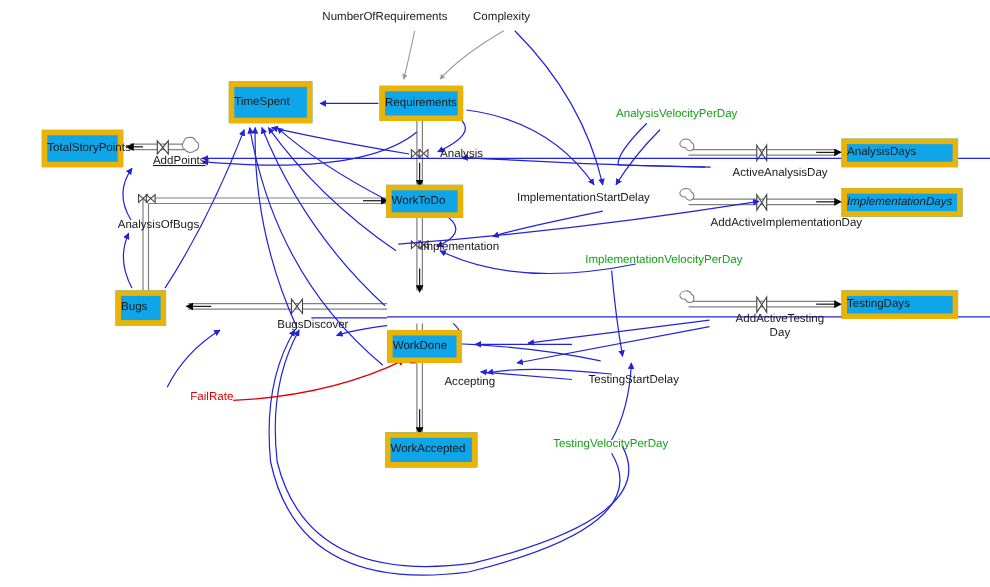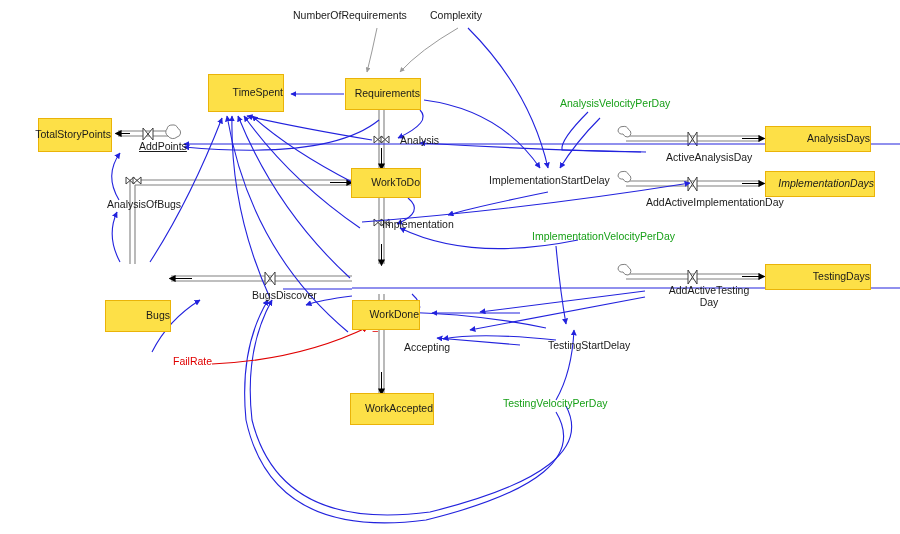--- a/index.html
+++ b/index.html
@@ -4,22 +4,22 @@
 <title>System Dynamics Model</title>
 <style>
   html,body{margin:0;padding:0;background:#ffffff;}
   body{
     width:900px;height:534px;overflow:hidden;position:relative;
     font-family:"Liberation Sans","DejaVu Sans",sans-serif;
   }
   #canvas{position:absolute;left:0;top:0;width:900px;height:534px;}
   .stock{
     position:absolute;box-sizing:border-box;
-    border:1px solid #eab308;background:#fde047;
-    display:flex;align-items:center;justify-content:flex-end;
+    border:5px solid #eab308;background:#0ea5e9;
+    display:flex;align-items:center;justify-content:flex-start;
     font-size:10.5px;color:#1a1a1a;text-align:center;line-height:1.1;
     z-index:5;
   }
   .vlabel{
     position:absolute;font-size:10.5px;color:#1a1a1a;
     white-space:nowrap;z-index:6;line-height:1.12;padding-left:12px;
   }
   .vlabel.green{color:#18a018;}
   .vlabel.red{color:#e00000;}
   .vlabel.center{transform:translateX(-50%);text-align:center;}
@@ -282,21 +282,21 @@
 </div>
 <div class="stock" style="left:208px;top:74px;width:76px;height:38px;">
   <span>TimeSpent</span>
 </div>
 <div class="stock" style="left:345px;top:78px;width:76px;height:32px;">
   <span>Requirements</span>
 </div>
 <div class="stock" style="left:351px;top:168px;width:70px;height:30px;">
   <span>WorkToDo</span>
 </div>
-<div class="stock" style="left:105px;top:264px;width:66px;height:32px;margin-top:36px;">
+<div class="stock" style="left:105px;top:264px;width:46px;height:32px;">
   <span>Bugs</span>
 </div>
 <div class="stock" style="left:352px;top:264px;width:68px;height:30px;margin-top:36px;">
   <span>WorkDone</span>
 </div>
 <div class="stock" style="left:350px;top:393px;width:84px;height:32px;">
   <span>WorkAccepted</span>
 </div>
 <div class="stock" style="left:765px;top:126px;width:106px;height:26px;">
   <span>AnalysisDays</span>
@@ -316,20 +316,20 @@
 <div class="vlabel" style="left:392px;top:317px;margin-top:25px;">Accepting</div>
 <div class="vlabel" style="left:654px;top:152px;">ActiveAnalysisDay</div>
 <div class="vlabel" style="left:634px;top:197px;text-align:center;">AddActiveImplementationDay</div>
 <div class="vlabel center" style="left:703px;top:285px;text-align:center;">
   <div>AddActiveTesting</div>
   <div>Day</div>
 </div>
 
 <div class="vlabel" style="left:281px;top:10px;">NumberOfRequirements</div>
 <div class="vlabel" style="left:418px;top:10px;">Complexity</div>
-<div class="vlabel" style="left:477px;top:175px;">ImplementationStartDelay</div>
-<div class="vlabel" style="left:536px;top:340px;">TestingStartDelay</div>
+<div class="vlabel" style="left:458px;top:175px;">ImplementationStartDelay</div>
+<div class="vlabel" style="left:523px;top:340px;">TestingStartDelay</div>
 <div class="vlabel green" style="left:548px;top:98px;">AnalysisVelocityPerDay</div>
 <div class="vlabel green" style="left:520px;top:231px;">ImplementationVelocityPerDay</div>
 <div class="vlabel green" style="left:491px;top:398px;">TestingVelocityPerDay</div>
 <div class="vlabel red" style="left:161px;top:356px;">FailRate</div>
 
 <div class="sign" style="left:372px;top:325px;">−</div>
 
 </body></html>

